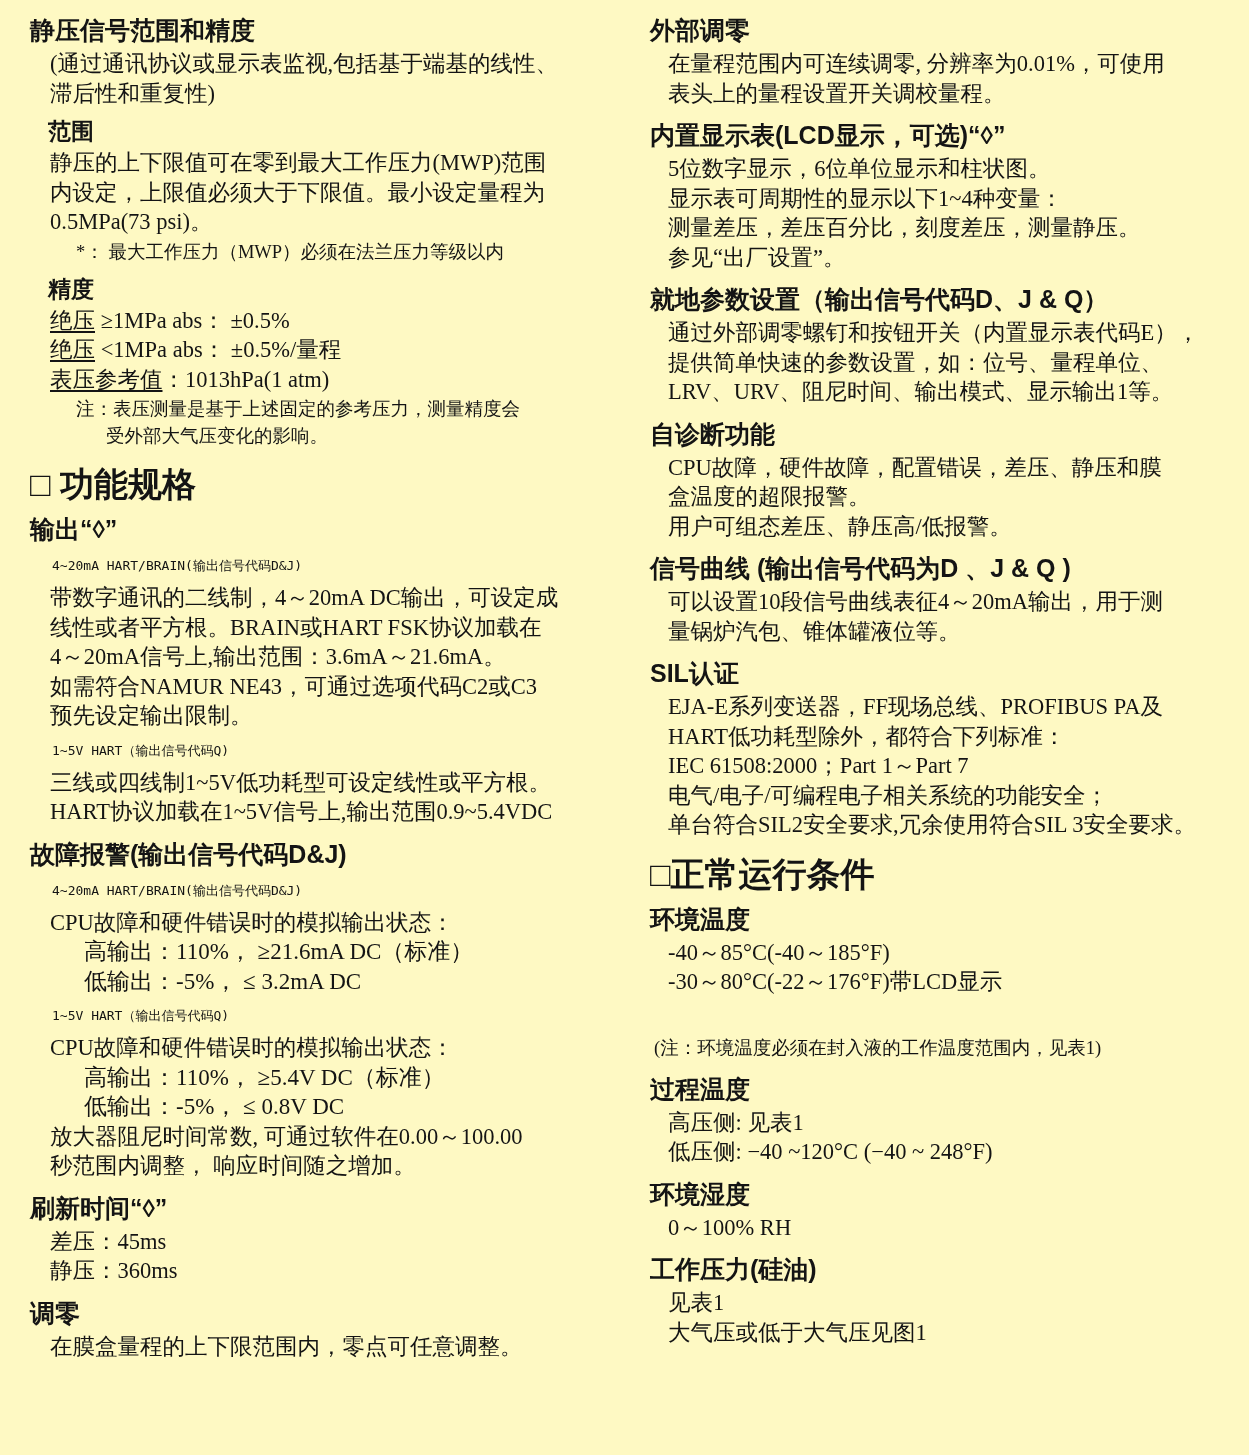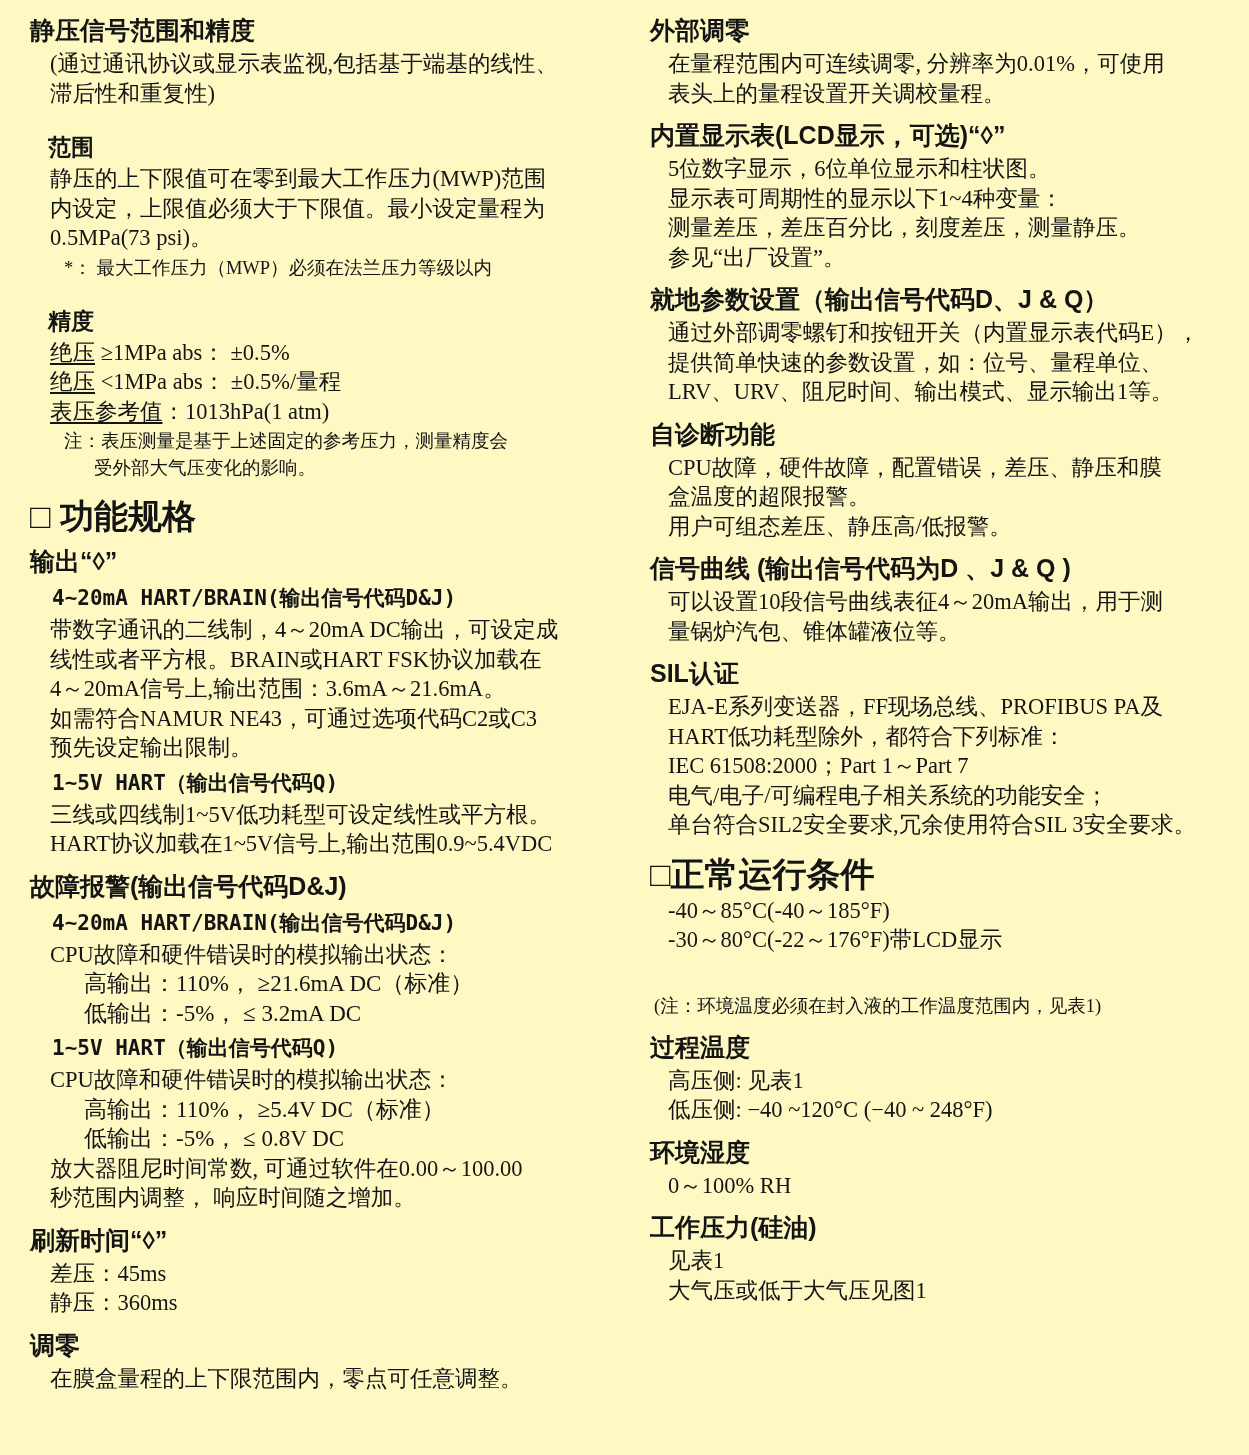--- a/index.html
+++ b/index.html
@@ -23,42 +23,42 @@
   }
   
   .h2{
     font-family:"Liberation Sans",sans-serif;
     font-weight:bold;font-size:25px;line-height:34px;
     margin-top:10px;margin-bottom:2px;
   }
   .h3{
     font-family:"Liberation Sans",sans-serif;
     font-weight:bold;font-size:23px;line-height:30px;
-    margin-top:24px;margin-bottom:2px;margin-left:18px;
+    margin-top:8px;margin-bottom:2px;margin-left:18px;
   }
   
   .mono{
     font-family:"DejaVu Sans Mono","Liberation Mono",monospace;
-    font-weight:bold;font-size:21px;line-height:30px;
+    font-weight:normal;font-size:13px;line-height:30px;
     margin-top:5px;margin-bottom:2px;margin-left:22px;
   }
   .body{
     font-family:"Liberation Serif",serif;
     font-size:22.5px;line-height:29.5px;
     margin-left:20px;
   }
   .body2{
     font-family:"Liberation Serif",serif;
     font-size:23px;line-height:29.5px;
     margin-left:54px;
   }
   .note{
     font-family:"Liberation Serif",serif;
     font-size:18.5px;line-height:27px;
-    margin-left:34px;margin-top:2px;
+    margin-left:46px;margin-top:2px;
   }
   .col-right .body{margin-left:18px;}
   .col-right .note{margin-left:4px;margin-top:38px;}
   .ln{white-space:nowrap;}
   .ln.cont{padding-left:30px;}
   .blk:first-child{margin-top:0;}
   .u{
     text-decoration:underline;
     text-underline-offset:3px;
   }
@@ -208,20 +208,23 @@
       <div class="blk body">
         <div class="ln">EJA-E系列变送器，FF现场总线、PROFIBUS PA及</div>
         <div class="ln">HART低功耗型除外，都符合下列标准：</div>
         <div class="ln">IEC 61508:2000；Part 1～Part 7</div>
         <div class="ln">电气/电子/可编程电子相关系统的功能安全；</div>
         <div class="ln">单台符合SIL2安全要求,冗余使用符合SIL 3安全要求。</div>
       </div>
       <div class="blk h1">
         <div class="ln">□正常运行条件</div>
       </div>
+      <div class="blk h2">
+        <div class="ln">环境温度</div>
+      </div>
       <div class="blk body">
         <div class="ln">-40～85°C(-40～185°F)</div>
         <div class="ln">-30～80°C(-22～176°F)带LCD显示</div>
       </div>
       <div class="blk note">
         <div class="ln">(注：环境温度必须在封入液的工作温度范围内，见表1)</div>
       </div>
       <div class="blk h2">
         <div class="ln">过程温度</div>
       </div>

